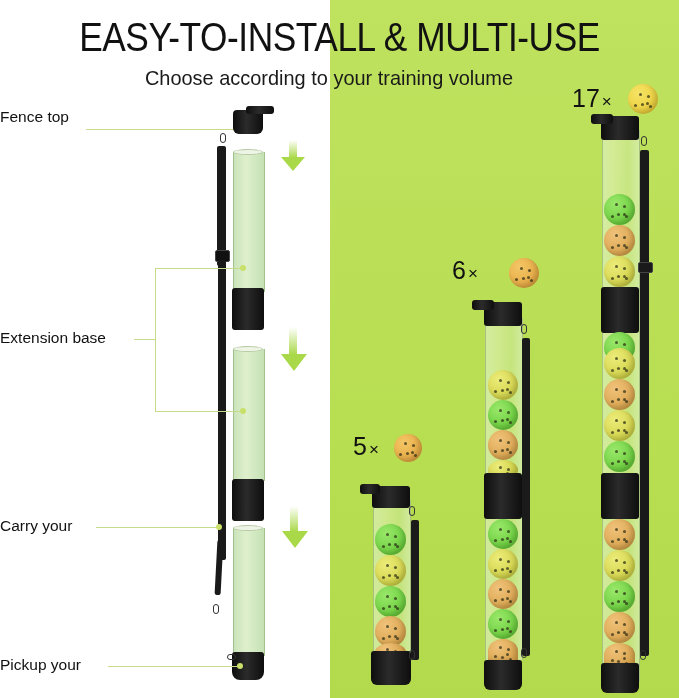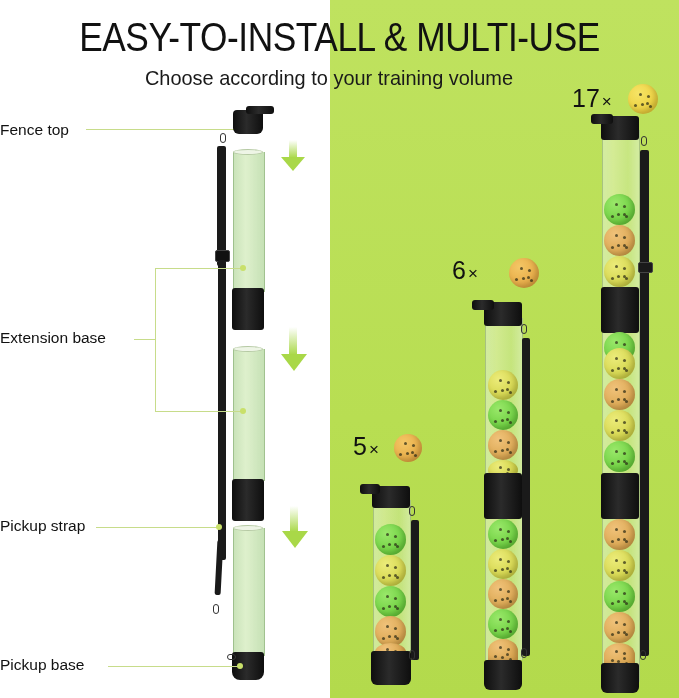--- a/index.html
+++ b/index.html
@@ -29,21 +29,21 @@
 </head>
 <body>
 
 <div class="bg-green"></div>
 
 <div class="title">EASY-TO-INSTALL &amp; MULTI-USE</div>
 <div class="subtitle">Choose according to your training volume</div>
 
 <div>
 
-  <div class="label" style="left:0;top:121px;">Fence top</div>
+  <div class="label" style="left:0;top:108px;">Fence top</div>
   <div class="lead" style="left:86px;top:129px;width:160px;"></div>
   <div class="dot" style="left:243px;top:126px;"></div>
 
   <div class="cap" style="left:233px;top:110px;width:30px;height:24px;border-radius:4px 4px 6px 6px;"></div>
   <div class="cap" style="left:246px;top:106px;width:28px;height:8px;border-radius:3px;"></div>
 
   <div class="hook" style="left:220px;top:133px;"></div>
   <div class="strap" style="left:217px;top:146px;width:9px;height:120px;"></div>
   <div class="strap" style="left:215px;top:250px;width:13px;height:10px;background:#111;border:1px solid #444;"></div>
   <div class="strap" style="left:218px;top:260px;width:8px;height:300px;"></div>
@@ -64,25 +64,25 @@
   <div class="lead" style="left:155px;top:268px;width:88px;"></div>
   <div class="lead" style="left:155px;top:411px;width:88px;"></div>
   <div class="dot" style="left:240px;top:265px;"></div>
   <div class="dot" style="left:240px;top:408px;"></div>
 
   <div class="tube" style="left:233px;top:528px;width:30px;height:128px;"></div>
   <div class="tube-top" style="left:233px;top:525px;width:30px;"></div>
   <div class="cap" style="left:232px;top:652px;width:32px;height:28px;border-radius:3px 3px 8px 8px;"></div>
   <div class="hook" style="left:227px;top:654px;width:9px;height:6px;"></div>
 
-  <div class="label" style="left:0;top:517px;">Pickup strap</div>
+  <div class="label" style="left:0;top:517px;">Carry your</div>
   <div class="lead" style="left:96px;top:527px;width:122px;"></div>
   <div class="dot" style="left:216px;top:524px;"></div>
 
-  <div class="label" style="left:0;top:656px;">Pickup base</div>
+  <div class="label" style="left:0;top:656px;">Pickup your</div>
   <div class="lead" style="left:108px;top:666px;width:132px;"></div>
   <div class="dot" style="left:237px;top:663px;"></div>
 
   <div class="arrow-stem" style="left:289px;top:140px;height:18px;"></div>
   <div class="arrow" style="left:281px;top:157px;"></div>
   <div class="arrow-stem" style="left:289px;top:327px;height:28px;"></div>
   <div class="arrow" style="left:281px;top:354px;border-left-width:13px;border-right-width:13px;border-top-width:17px;"></div>
   <div class="arrow-stem" style="left:290px;top:506px;height:26px;"></div>
   <div class="arrow" style="left:282px;top:531px;border-left-width:13px;border-right-width:13px;border-top-width:17px;"></div>
 </div>

